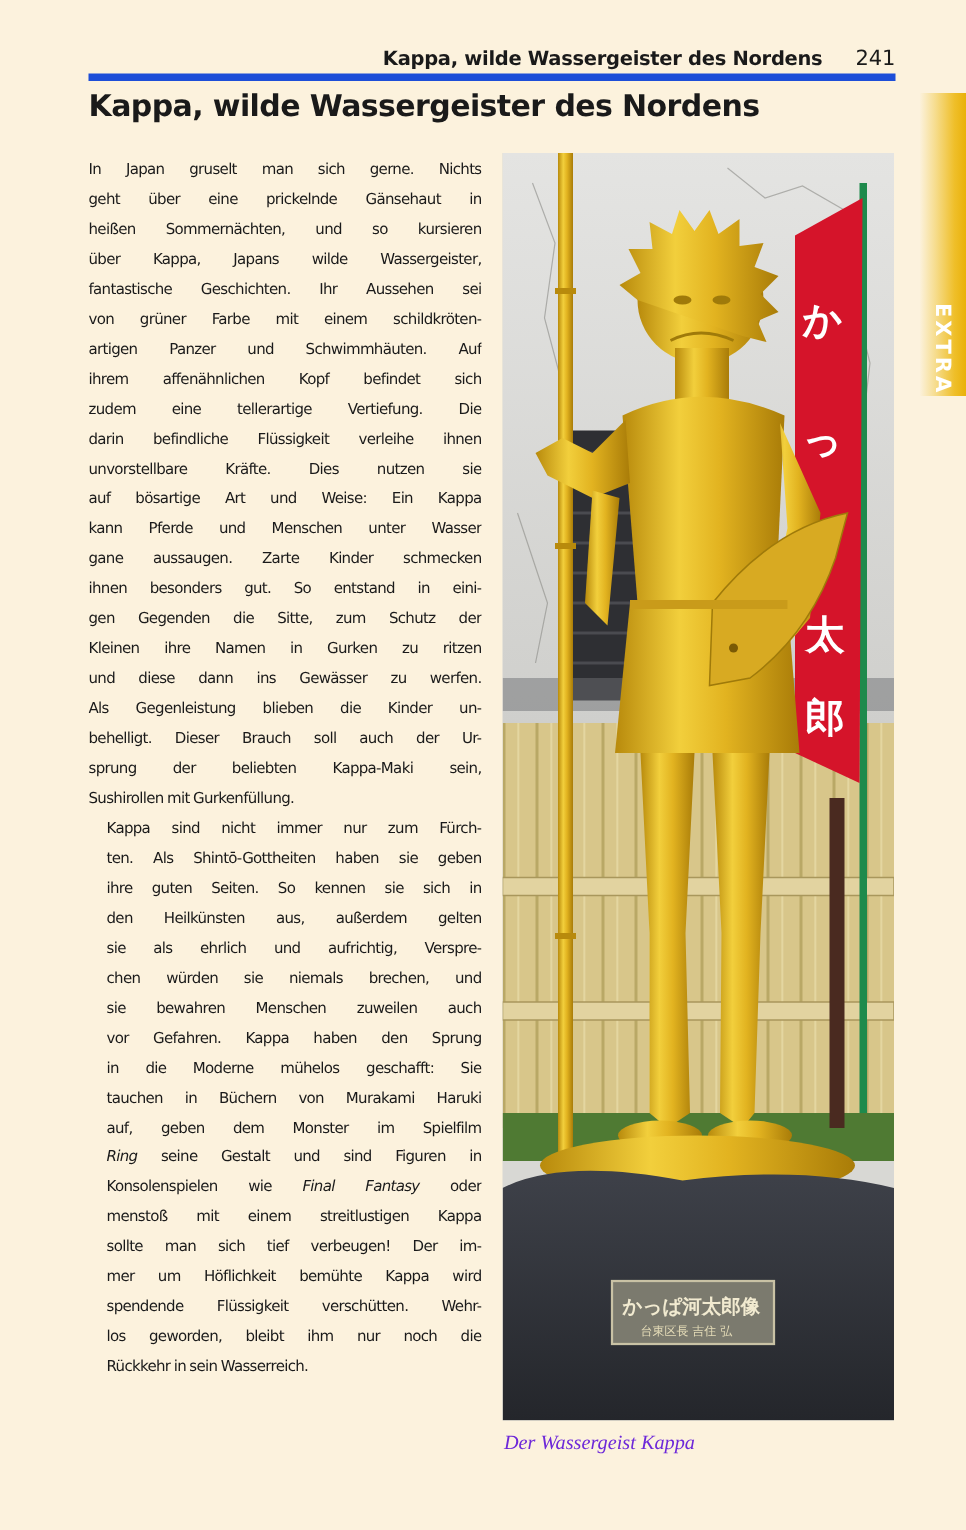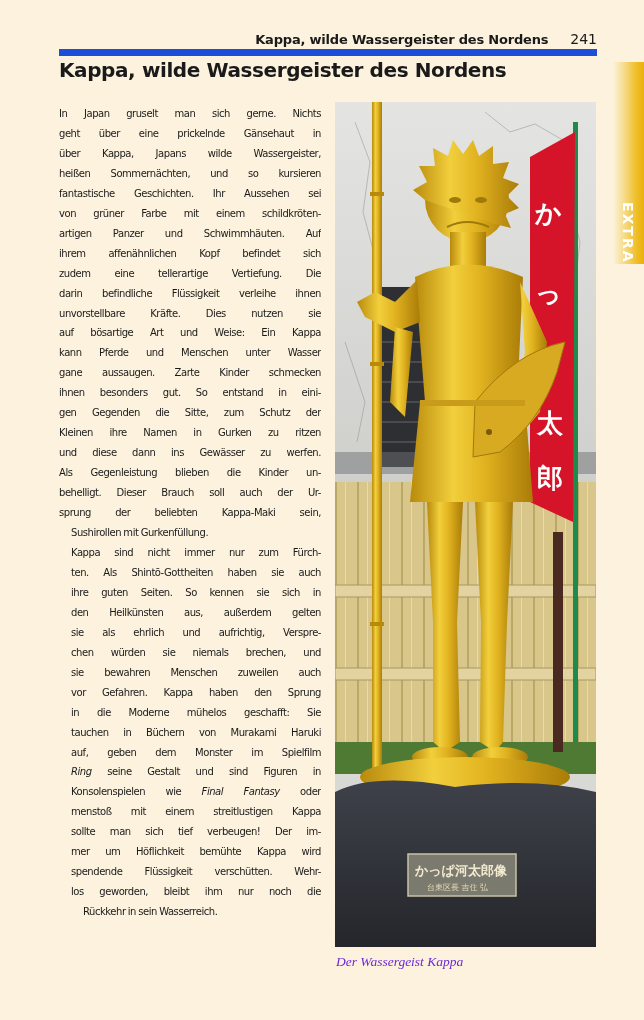--- a/index.html
+++ b/index.html
@@ -3,21 +3,21 @@
   <meta charset="utf-8">
   <style>
     html, body { margin: 0; padding: 0; }
     body {
       width: 644px; height: 1020px; overflow: hidden;
       background: #fcf2dd; position: relative;
       font-family: "DejaVu Sans", sans-serif; color: #1a1a1a;
     }
     .running-head {
       position: absolute; left: 59px; top: 30px; width: 538px; height: 18px;
-      border-bottom: 7px solid #1d4ed8;
+      border-bottom: 5px solid #1d4ed8;
       font-family: "DejaVu Sans", sans-serif; font-size: 13px; font-weight: bold;
       text-align: right; line-height: 18px; padding-bottom: 1px;
     }
     .running-head .rh-title { margin-right: 22px; letter-spacing: -0.2px; }
     .running-head .rh-page { font-weight: normal; font-size: 14px; }
     .page-title {
       position: absolute; left: 59px; top: 56px;
       font-family: "DejaVu Sans", sans-serif; font-size: 20px; font-weight: bold;
       letter-spacing: -0.4px; margin: 0; line-height: 28px;
     }
@@ -32,21 +32,21 @@
     }
     .body-text {
       position: absolute; left: 59px; top: 104px; width: 262px;
       font-family: "DejaVu Sans", sans-serif; font-size: 10px; line-height: 19.95px;
       letter-spacing: -0.45px; word-spacing: -0.5px;
       text-align: justify; hyphens: manual;
     }
     .body-text p { margin: 0; }
     .body-text p + p { text-indent: 12px; }
     .body-text .line { display: block; white-space: nowrap; text-align: justify; text-align-last: justify; overflow: hidden; }
-    .body-text .line.last { text-align-last: left; margin-left: 12px; }
+    .body-text .line.last { text-align-last: left; }
     .photo {
       position: absolute; left: 335px; top: 102px; width: 261px; height: 845px;
       overflow: hidden; background: #d8d8d4;
     }
     .caption {
       position: absolute; left: 336px; top: 954px;
       font-family: Liberation Serif, serif; font-style: italic; font-size: 13.5px;
       color: #6d28d9;
     }
   </style>
@@ -60,22 +60,22 @@
 <h1 class="page-title">Kappa, wilde Wassergeister des Nordens</h1>
 
 <div class="extra-tab">
   <span>EXTRA</span>
 </div>
 
 <div class="body-text">
   <p id="para-0">
       <span class="line">In Japan gruselt man sich gerne. Nichts</span>
       <span class="line">geht über eine prickelnde Gänsehaut in</span>
+      <span class="line">heißen Sommernächten, und so kursieren</span>
       <span class="line">über Kappa, Japans wilde Wassergeister,</span>
-      <span class="line">heißen Sommernächten, und so kursieren</span>
       <span class="line">fantastische Geschichten. Ihr Aussehen sei</span>
       <span class="line">von grüner Farbe mit einem schildkröten-</span>
       <span class="line">artigen Panzer und Schwimmhäuten. Auf</span>
       <span class="line">ihrem affenähnlichen Kopf befindet sich</span>
       <span class="line">zudem eine tellerartige Vertiefung. Die</span>
       <span class="line">darin befindliche Flüssigkeit verleihe ihnen</span>
       <span class="line">unvorstellbare Kräfte. Dies nutzen sie</span>
       <span class="line">auf bösartige Art und Weise: Ein Kappa</span>
       <span class="line">kann Pferde und Menschen unter Wasser</span>
       <span class="line">gane aussaugen. Zarte Kinder schmecken</span>
@@ -83,21 +83,21 @@
       <span class="line">gen Gegenden die Sitte, zum Schutz der</span>
       <span class="line">Kleinen ihre Namen in Gurken zu ritzen</span>
       <span class="line">und diese dann ins Gewässer zu werfen.</span>
       <span class="line">Als Gegenleistung blieben die Kinder un-</span>
       <span class="line">behelligt. Dieser Brauch soll auch der Ur-</span>
       <span class="line">sprung der beliebten Kappa-Maki sein,</span>
       <span class="line last">Sushirollen mit Gurkenfüllung.</span>
     </p>
   <p id="para-1">
       <span class="line" style="text-indent: 12px;">Kappa sind nicht immer nur zum Fürch-</span>
-      <span class="line">ten. Als Shintō-Gottheiten haben sie auch</span>
+      <span class="line">ten. Als Shintō-Gottheiten haben sie geben</span>
       <span class="line">ihre guten Seiten. So kennen sie sich in</span>
       <span class="line">den Heilkünsten aus, außerdem gelten</span>
       <span class="line">sie als ehrlich und aufrichtig, Verspre-</span>
       <span class="line">chen würden sie niemals brechen, und</span>
       <span class="line">sie bewahren Menschen zuweilen auch</span>
       <span class="line">vor Gefahren. Kappa haben den Sprung</span>
       <span class="line">in die Moderne mühelos geschafft: Sie</span>
       <span class="line">tauchen in Büchern von Murakami Haruki</span>
       <span class="line">auf, geben dem Monster im Spielfilm</span>
       <span class="line"><em>Ring</em> seine Gestalt und sind Figuren in</span>

